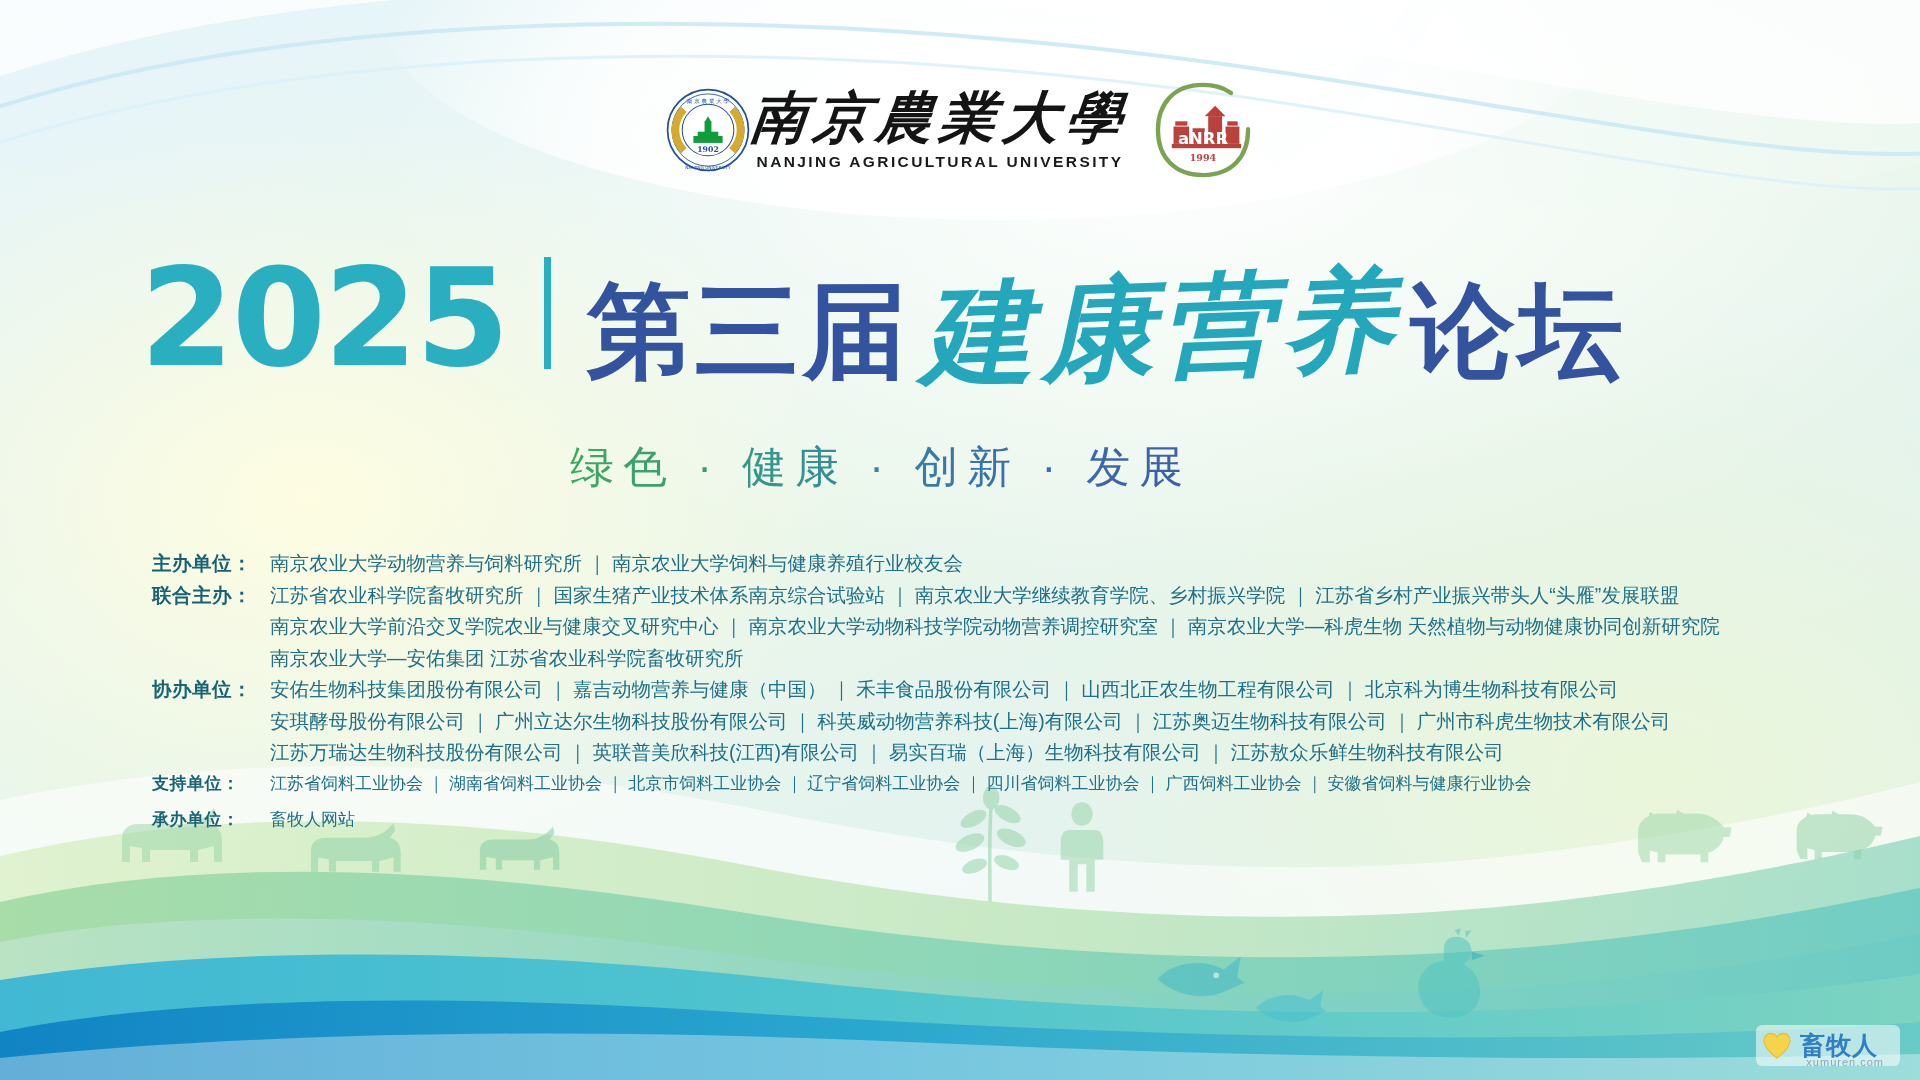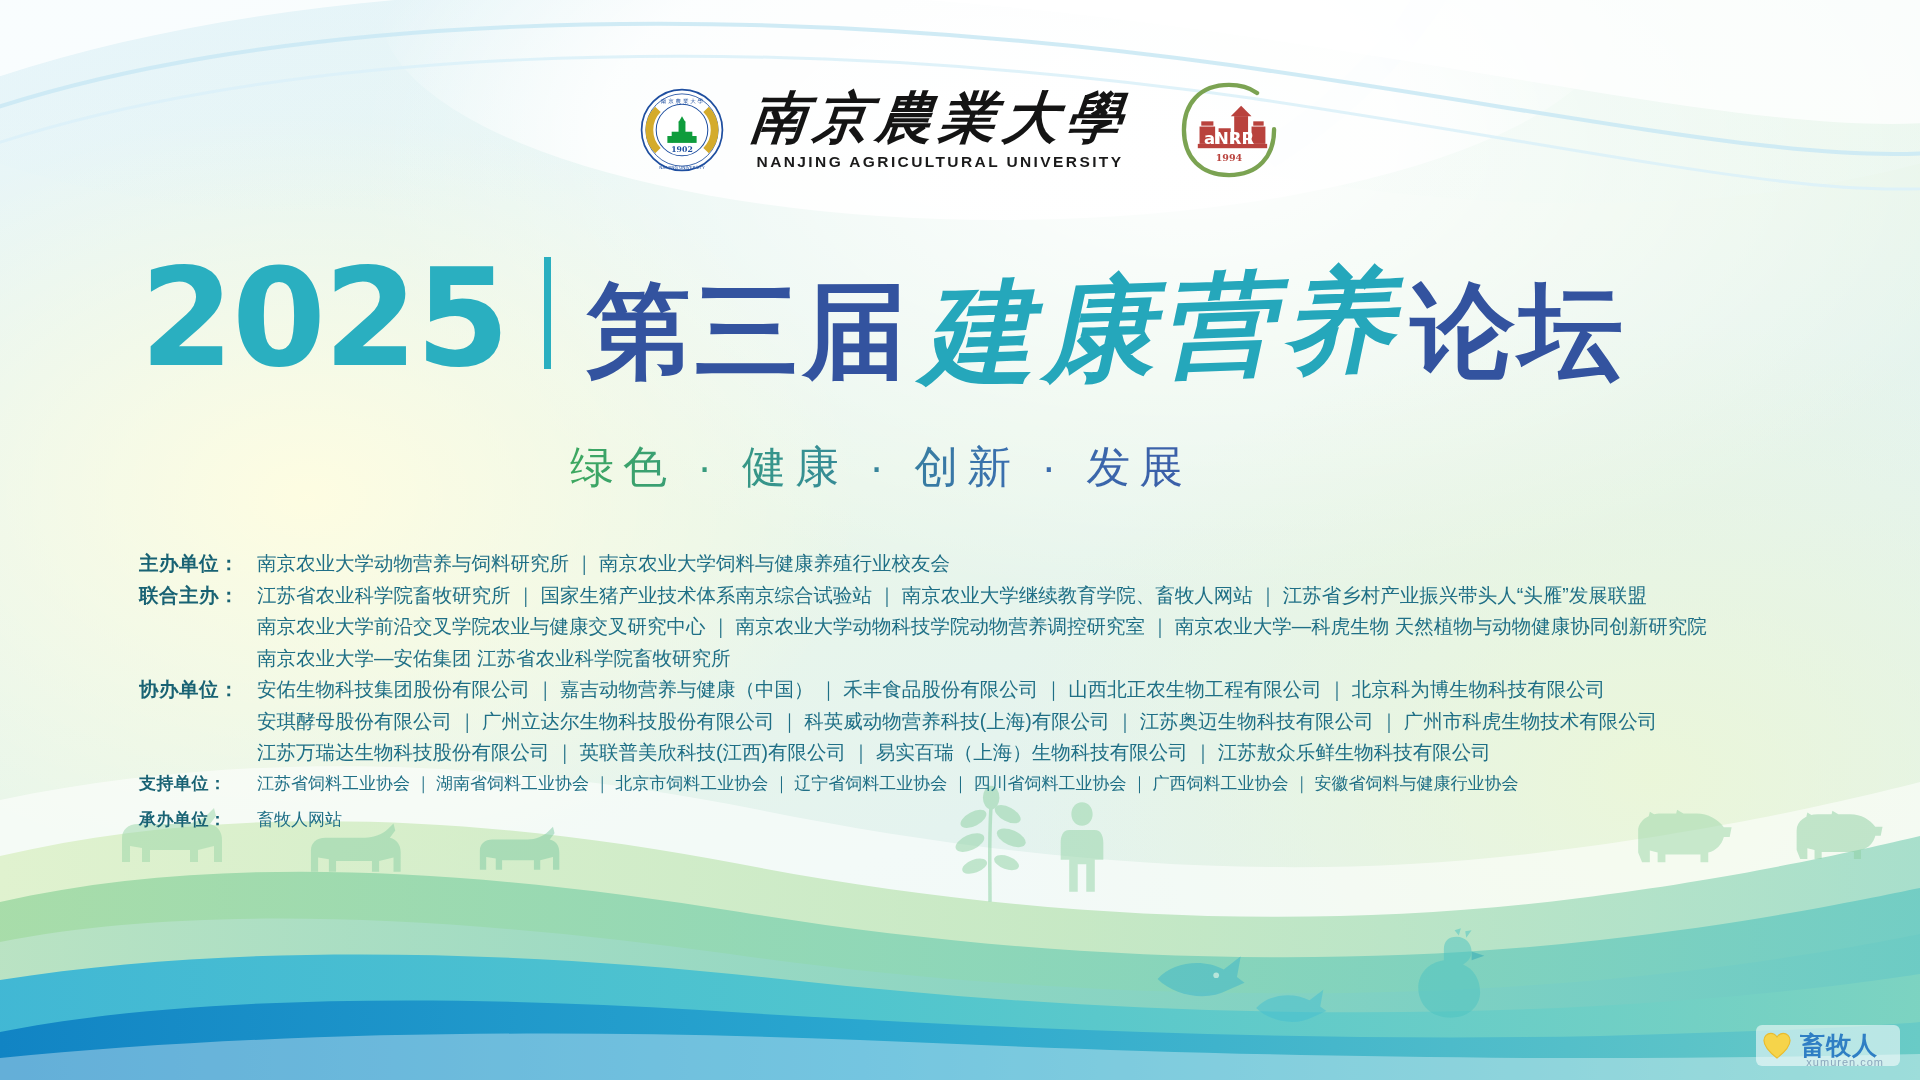--- a/index.html
+++ b/index.html
@@ -50,21 +50,21 @@
   }
   .whitecloud {
     position:absolute; left:380px; top:-200px; width:1240px; height:420px;
     background: radial-gradient(ellipse at 50% 80%, #ffffff 0%, rgba(255,255,255,0.85) 45%, rgba(255,255,255,0) 75%);
     border-radius:50%;
   }
 
   
   .logos {
     position: absolute; left: 0; right: 0; top: 78px;
-    display: flex; align-items: center; justify-content: center; gap: 26px;
+    display: flex; align-items: center; justify-content: center; 
     z-index: 8;
   }
   .nau-seal { width: 86px; height: 86px; position: relative; }
   .nau-name { display:flex; flex-direction: column; align-items:center; }
   .nau-cn {
     font-family: "DejaVu Serif", "Liberation Serif", serif;
     font-size: 56px; font-weight: 700; letter-spacing: 7px;
     color: #141414; line-height: 1; font-style: italic;
     transform: skewX(-6deg);
   }
@@ -101,21 +101,21 @@
   }
   .slogan {
     position:absolute; left:570px; top:438px; z-index:9;
     font-size: 44px; font-weight: 500; letter-spacing: 9px;
     background: linear-gradient(90deg,#3da85f 0%, #35938f 35%, #3a6fae 70%, #3b5ea8 100%);
     -webkit-background-clip: text; background-clip: text; color: transparent;
   }
 
   
   .orgs {
-    position: absolute; left: 139px; top: 548px; right: 60px; z-index: 9;
+    position: absolute; left: 152px; top: 548px; right: 60px; z-index: 9;
     color: #1f6f86; font-size: 19.5px; line-height: 31.5px;
   }
   .org-row { display: flex; align-items: flex-start; margin-bottom: 0px; }
   .org-label {
     width: 118px; flex: 0 0 118px; font-weight: 700; color:#186273; letter-spacing:.5px;
   }
   .org-values { flex: 1; }
   .org-values div { white-space: nowrap; }
   .support { font-size: 17px; line-height: 30px; }
   .support .org-label { font-size: 17px; }
@@ -216,21 +216,21 @@
     <div class="org-row">
       <div class="org-label">主办单位：</div>
       <div class="org-values">
         <div>南京农业大学动物营养与饲料研究所 ｜ 南京农业大学饲料与健康养殖行业校友会</div>
       </div>
     </div>
 
     <div class="org-row">
       <div class="org-label">联合主办：</div>
       <div class="org-values">
-        <div>江苏省农业科学院畜牧研究所 ｜ 国家生猪产业技术体系南京综合试验站 ｜ 南京农业大学继续教育学院、畜牧人网站 ｜ 江苏省乡村产业振兴带头人“头雁”发展联盟</div>
+        <div>江苏省农业科学院畜牧研究所 ｜ 国家生猪产业技术体系南京综合试验站 ｜ 南京农业大学继续教育学院、乡村振兴学院 ｜ 江苏省乡村产业振兴带头人“头雁”发展联盟</div>
         <div>南京农业大学前沿交叉学院农业与健康交叉研究中心 ｜ 南京农业大学动物科技学院动物营养调控研究室 ｜ 南京农业大学—科虎生物 天然植物与动物健康协同创新研究院</div>
         <div>南京农业大学—安佑集团 江苏省农业科学院畜牧研究所</div>
       </div>
     </div>
 
     <div class="org-row">
       <div class="org-label">协办单位：</div>
       <div class="org-values">
         <div>安佑生物科技集团股份有限公司 ｜ 嘉吉动物营养与健康（中国） ｜ 禾丰食品股份有限公司 ｜ 山西北正农生物工程有限公司 ｜ 北京科为博生物科技有限公司</div>
         <div>安琪酵母股份有限公司 ｜ 广州立达尔生物科技股份有限公司 ｜ 科英威动物营养科技(上海)有限公司 ｜ 江苏奥迈生物科技有限公司 ｜ 广州市科虎生物技术有限公司</div>

